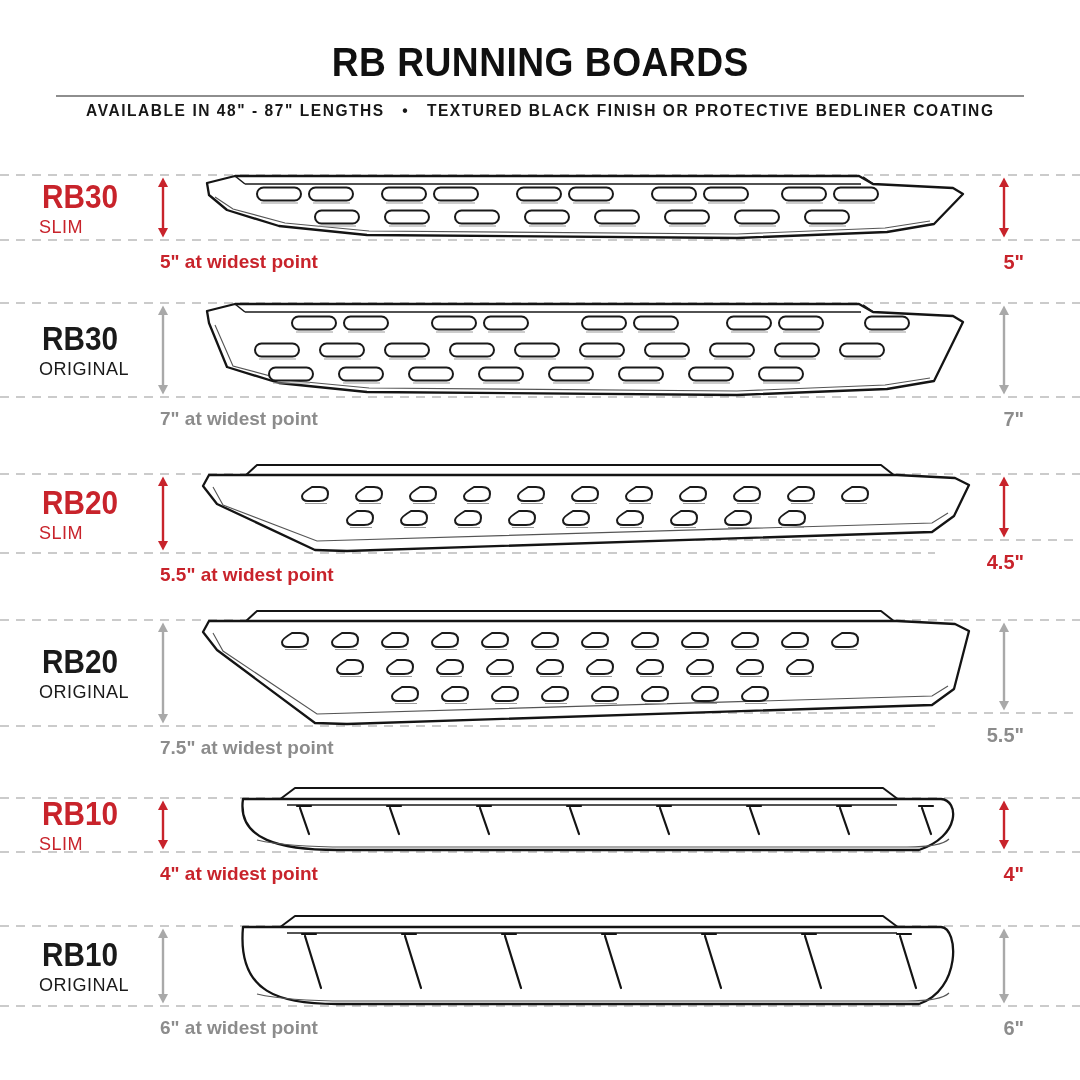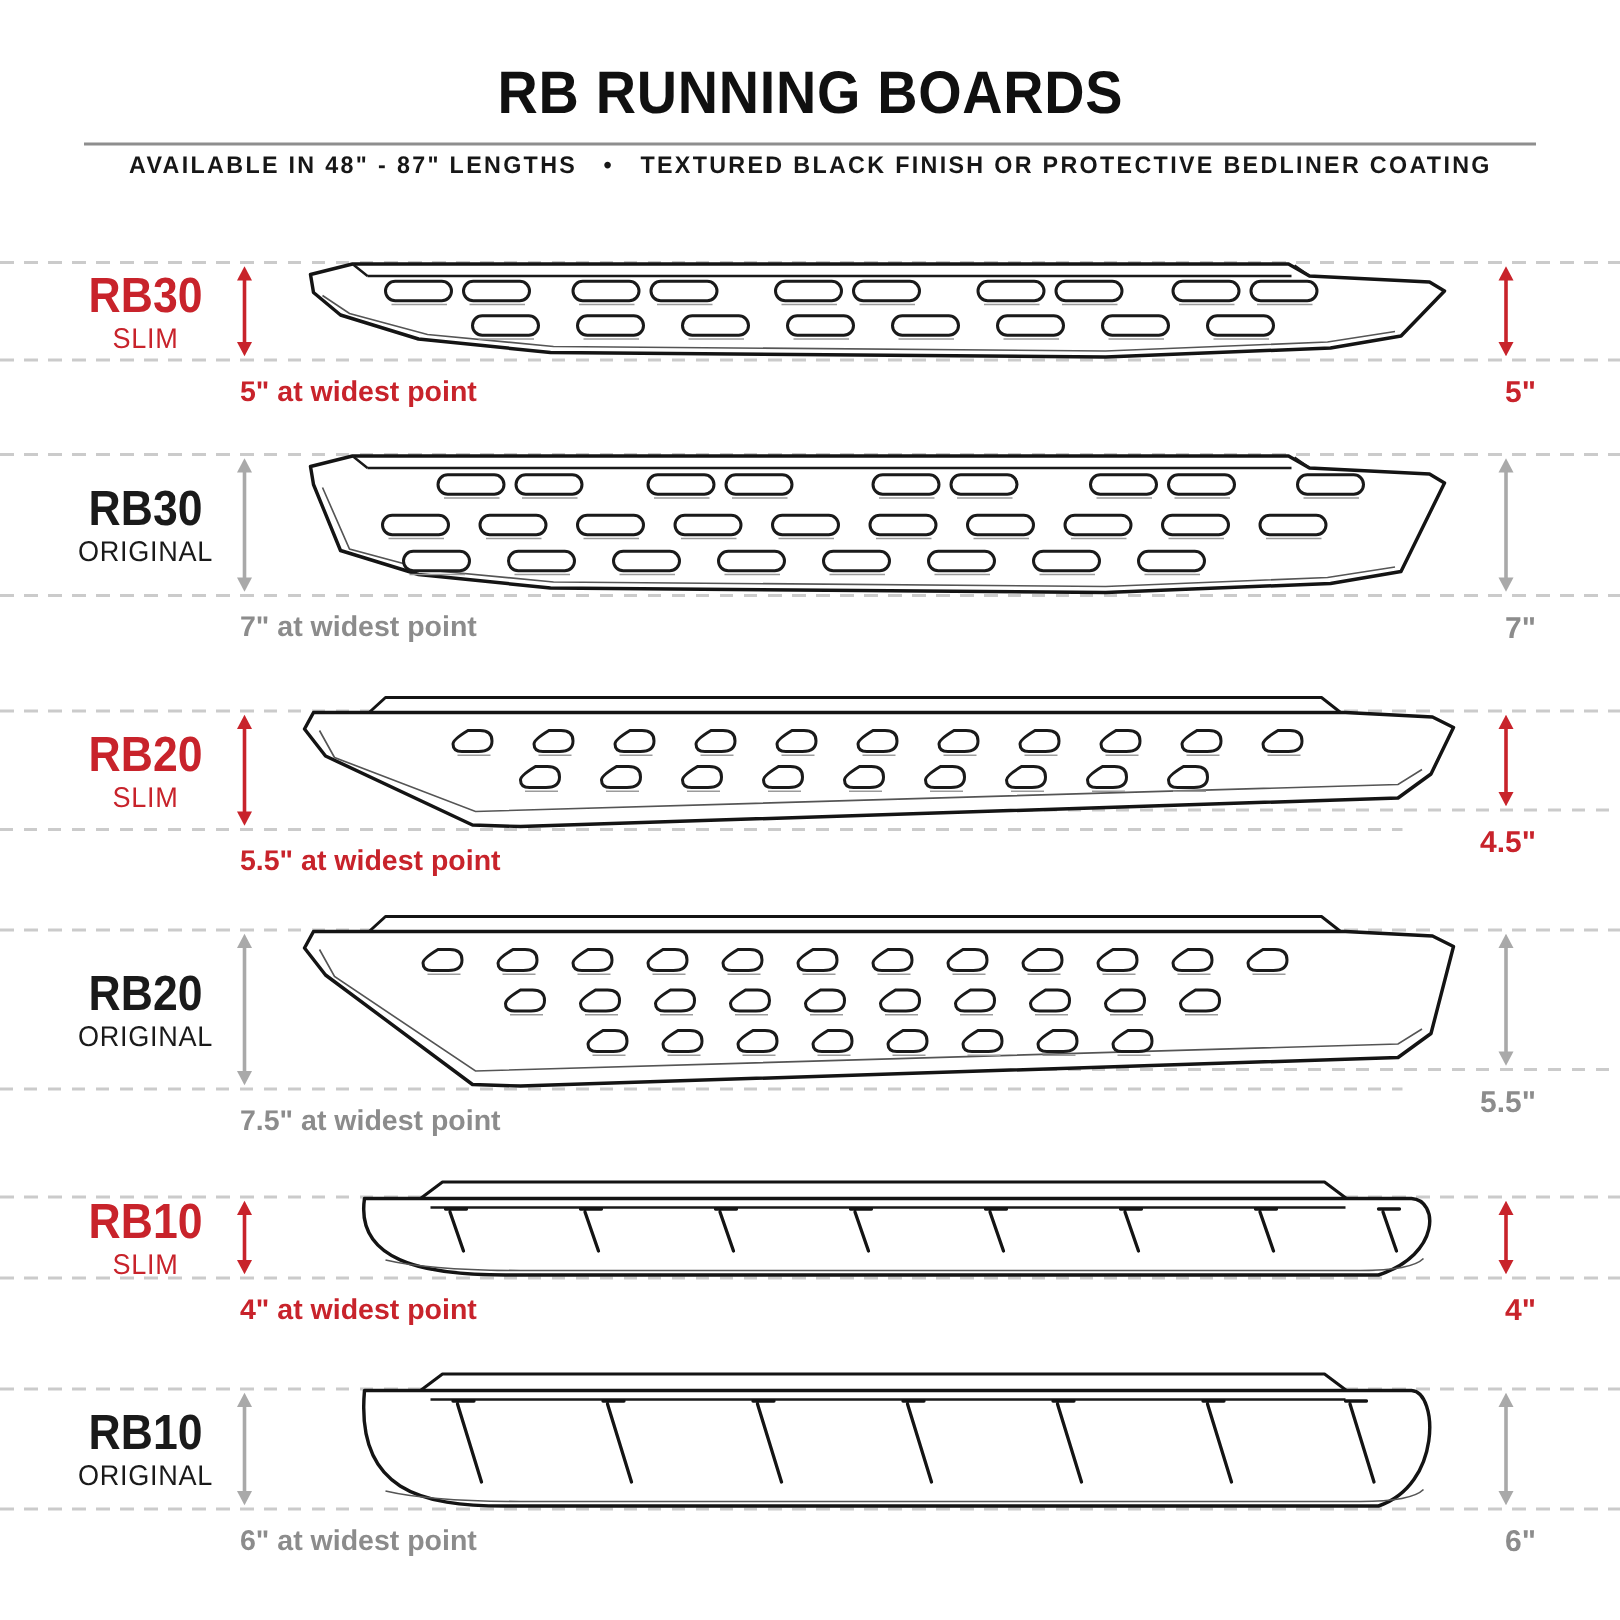--- a/index.html
+++ b/index.html
@@ -7,21 +7,21 @@
           font-family:Liberation Sans, sans-serif;color:#1a1a1a}
   .title{position:absolute;top:42px;left:0;width:100%;text-align:center;
          font-size:40px;font-weight:800;color:#101010;line-height:1}
   .title>span{display:inline-block;transform:scaleX(.93);letter-spacing:.5px}
   .divider{position:absolute;top:95px;left:56px;right:56px;height:2px;background:#8e8e8e}
   .subtitle{position:absolute;top:102px;left:0;width:100%;text-align:center;
             font-size:16px;font-weight:700;color:#171717;white-space:pre}
   .subtitle>span{display:inline-block;transform:scaleX(.97);letter-spacing:1.6px}
   .dash{position:absolute;height:2px;
         background:repeating-linear-gradient(to right,#cbcbcb 0 9px,transparent 9px 16px)}
-  .model{position:absolute;left:36px;width:122px;text-align:center;line-height:1}
+  .model{position:absolute;left:36px;width:122px;text-align:left;line-height:1}
   .model .m{display:block;font-size:33px;font-weight:800;transform:scaleX(.9)}
   .model .v{display:block;font-size:19px;font-weight:500;margin-top:4px;
             transform:scaleX(.95);letter-spacing:.5px}
   .wlabel{position:absolute;left:160px;font-size:19px;font-weight:700;white-space:pre}
   .rlabel{position:absolute;right:56px;font-size:20px;font-weight:700;text-align:right}
   .arrow,.board{position:absolute}
   .board .o{fill:#fff;stroke:#141414;stroke-width:2.3;stroke-linejoin:round}
   .board .lip{fill:#fff;stroke:#141414;stroke-width:2;stroke-linejoin:round}
   .board .e{fill:none;stroke:#1a1a1a;stroke-width:1.6}
   .board .i{fill:none;stroke:#555;stroke-width:1.1}

